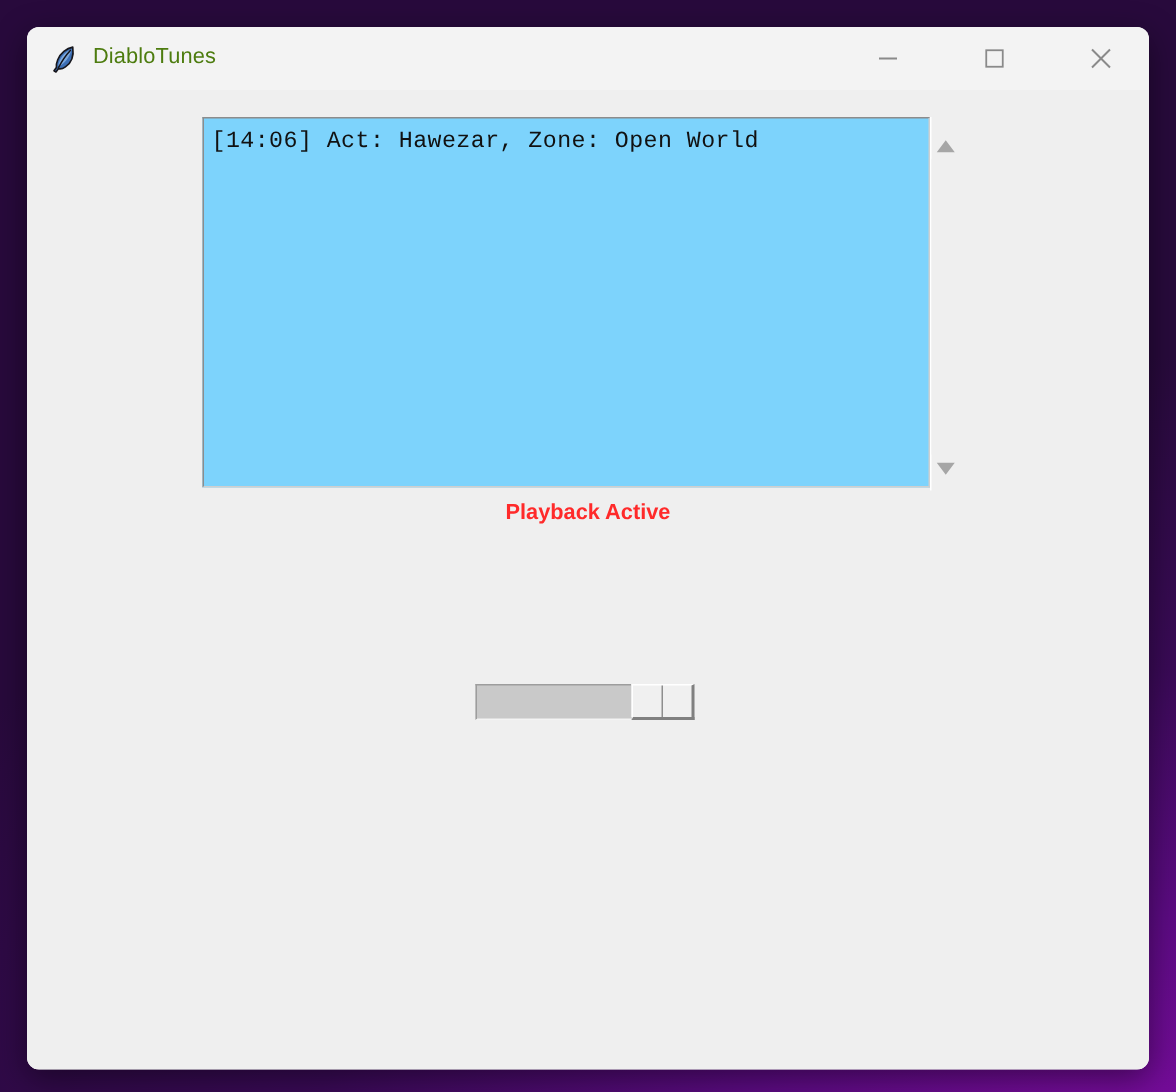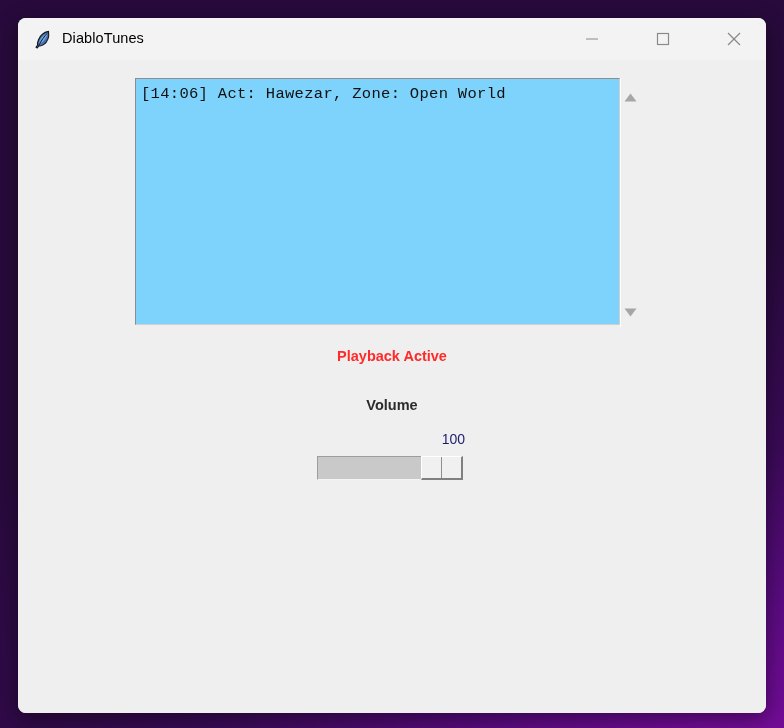--- a/index.html
+++ b/index.html
@@ -52,21 +52,21 @@
     left: 14px;
     top: 10px;
     width: 22px;
     height: 22px;
   }
   #app-title {
     position: absolute;
     left: 44px;
     top: 12px;
     font-size: 14.5px;
-    color: #000000;
+    color: #4d7c0f;
     letter-spacing: 0.1px;
     white-space: nowrap;
   }
   .winbtn {
     position: absolute;
     top: 0;
     width: 46px;
     height: 42px;
     display: flex;
     align-items: center;
@@ -153,21 +153,20 @@
   
   #status {
     position: absolute;
     left: 0;
     top: 274px;
     width: 748px;
     text-align: center;
     font-size: 14.5px;
     font-weight: 700;
     color: #ff2a2a;
-    margin-top: 14px;
   }
 
   
   #volume-label {
     position: absolute;
     left: 0;
     top: 337px;
     width: 748px;
     text-align: center;
     font-size: 14.5px;
@@ -290,23 +289,21 @@
         <div class="sb-arrow" id="sb-down">
           <svg width="13" height="9" viewBox="0 0 13 9">
             <polygon points="0.5,0.5 12.5,0.5 6.5,8.5" fill="#a6a6a6"></polygon>
           </svg>
         </div>
       </div>
     </div>
 
     <div id="status">Playback Active</div>
 
-    <div id="volume-label">Volume</div>
-
-    <div id="volume-value">100</div>
+
 
     <div id="volume-scale">
       <div id="scale-trough"></div>
       <div id="scale-handle"></div>
     </div>
 
   </div>
 </div>
 
 </body></html>

